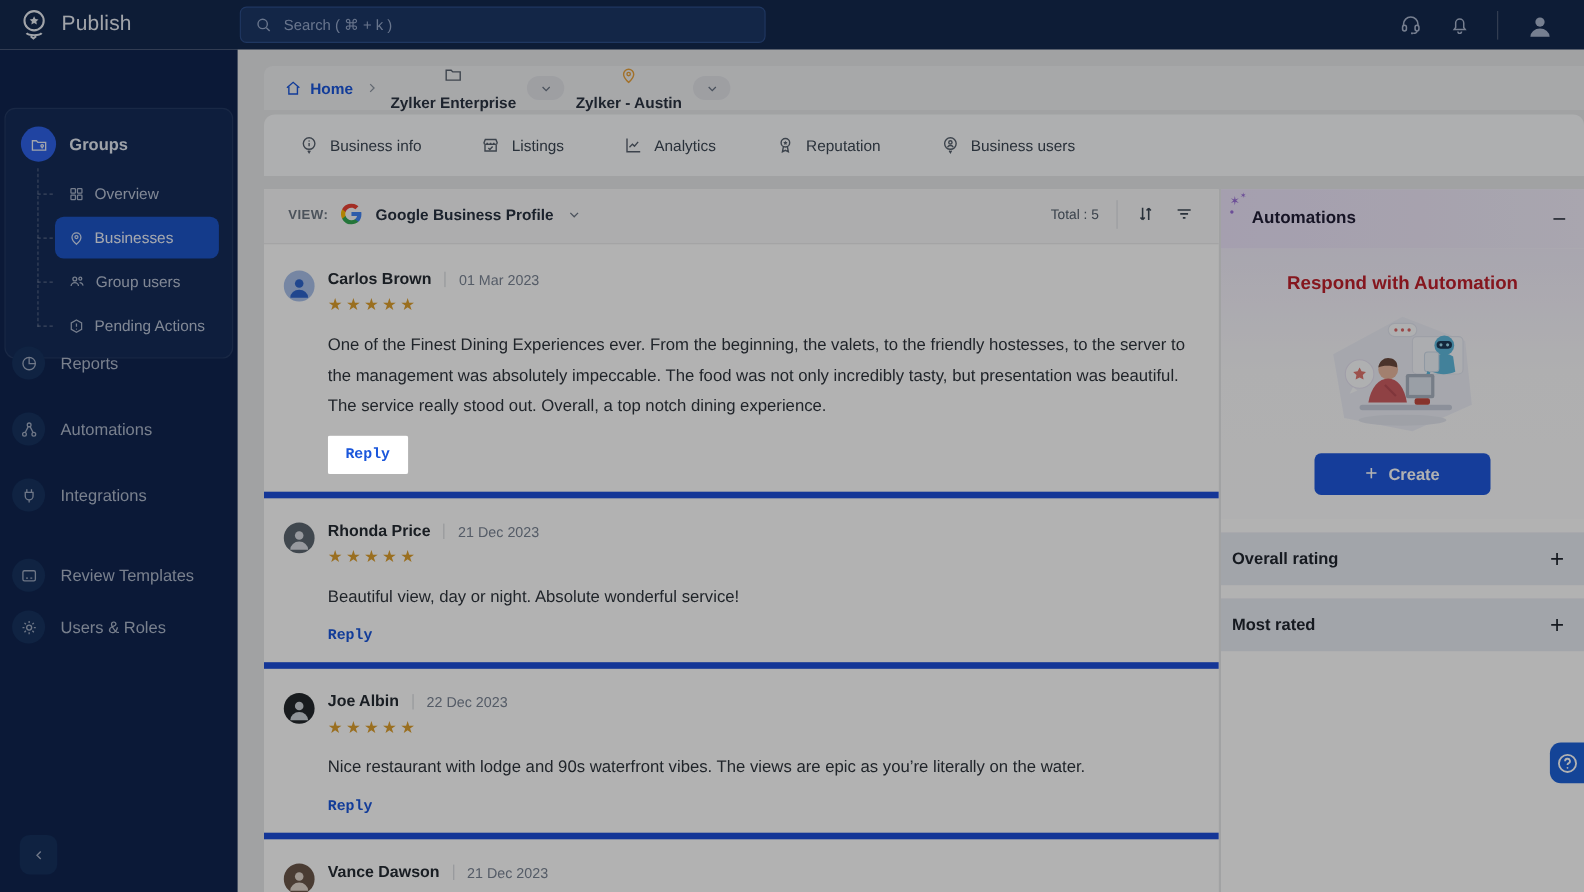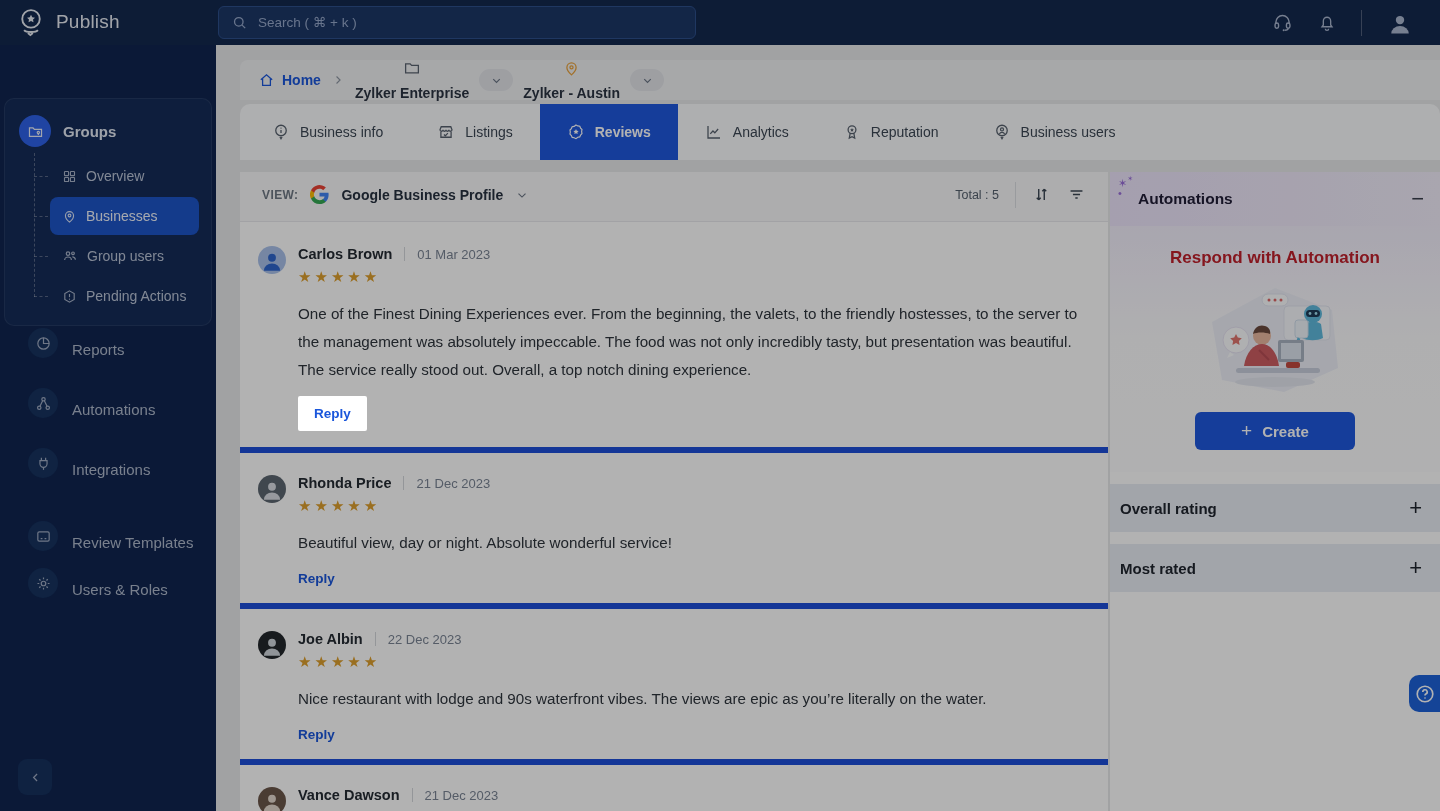--- a/index.html
+++ b/index.html
@@ -24,21 +24,21 @@
   .groups-panel { position:absolute; left:4px; top:13px; width:208px; height:228px; background:#152c58; border:1px solid rgba(255,255,255,.07); border-radius:10px; padding:10px 4px 0 0;margin-top:40px; }
   .groups-head { display:flex; align-items:center; gap:12px; padding:6px 0 8px 14px; }
   .groups-head .bubble { width:32px; height:32px; border-radius:50%; background:#2e62e9; color:#e8edf8; display:flex; align-items:center; justify-content:center; }
   .groups-head .glabel { color:#e2e8f2; font-size:15px; font-weight:700; }
   .tree { position:relative; margin-left:29px; }
   .tree:before { content:""; position:absolute; left:0; top:-4px; bottom:18px; border-left:1px dashed rgba(255,255,255,.28); }
   .tree-item { position:relative; display:flex; align-items:center; gap:9px; height:38px; margin:2px 8px 2px 16px; padding-left:12px; border-radius:8px; color:#b9c3d6; font-size:14px; cursor:pointer; }
   .tree-item:before { content:""; position:absolute; left:-16px; top:50%; width:14px; border-top:1px dashed rgba(255,255,255,.28); }
   .tree-item.selected { background:#1d55c8; color:#eef2fb; }
   .tree-item .ti-icon { color:inherit; opacity:.9; }
-  .side-item { position:absolute; left:0; width:216px; height:56px; display:flex; align-items:flex-end; gap:14px; padding-left:28px; color:#aeb8cb; font-size:15px; cursor:pointer; }
+  .side-item { position:absolute; left:0; width:216px; height:56px; display:flex; align-items:center; gap:14px; padding-left:11px; color:#aeb8cb; font-size:15px; cursor:pointer; }
   .side-item .circ { width:30px; height:30px; border-radius:50%; background:#17335f; display:flex; align-items:center; justify-content:center; color:#9fabc2; }
   .collapse-btn { position:absolute; left:18px; bottom:16px; width:34px; height:36px; border:none; border-radius:9px; background:#16315e; color:#9fabc2; display:flex; align-items:center; justify-content:center; cursor:pointer; }
 
   
   #content { position:absolute; left:216px; top:45px; width:1224px; height:766px; background:#e7e8ea; }
   .breadcrumb { position:absolute; left:24px; top:15px; width:1200px; height:40px; background:#f0f1f3; border-radius:8px 0 0 0; display:flex; align-items:center; gap:10px; padding-left:18px; font-size:14px; color:#2b3442; }
   .bc-home { display:flex; align-items:flex-start; gap:7px; color:#1a56db; font-weight:600; cursor:pointer; }
   .bc-sep { color:#8e97a3; }
   .bc-item { display:flex; align-items:center; gap:8px; cursor:pointer; font-weight:600; color:#2b3442;flex-direction:column; }
   .bc-pill { width:34px; height:22px; border-radius:11px; background:#e2e4e9; border:none; display:flex; align-items:center; justify-content:center; color:#6b7585; cursor:pointer; }
@@ -62,21 +62,21 @@
   .review { border-top:6px solid #1d4ed8; padding:22px 24px 16px 18px; }
   .review:first-child { border-top:none; padding-top:24px; }
   .review-head { display:flex; gap:12px; }
   .avatar { width:28px; height:28px; border-radius:50%; overflow:hidden; flex:0 0 28px; display:flex; align-items:flex-end; justify-content:center; }
   .name-row { display:flex; align-items:center; gap:12px; }
   .rname { font-size:14.5px; font-weight:700; color:#252b33; }
   .vsep { width:1px; height:14px; background:#d4d7dc; }
   .rdate { font-size:13px; color:#7a8494; }
   .stars { margin-top:6px; font-size:15px; letter-spacing:3px; color:#dd9f2e; }
   .rtext { margin:14px 0 0 40px; font-size:15.2px; line-height:28px; color:#2f353d; max-width:795px; }
-  .reply { margin:14px 0 0 40px; background:none; border:none; color:#1a56db; font-weight:700; font-size:13.5px; font-family:Liberation Sans, sans-serif; cursor:pointer; padding:0; }
+  .reply { margin:14px 0 0 40px; background:none; border:none; color:#1a56db; font-weight:700; font-size:13.5px; font-family:Liberation Mono, monospace; cursor:pointer; padding:0; }
   .reply.spotlight { position:relative; z-index:60; background:#ffffff; padding:10px 16px; border-radius:2px; margin-top:12px; }
 
   .right-panel { position:absolute; left:894px; top:127px; width:330px; height:639px; background:#ffffff; }
   .rp-header { position:relative; height:54px; background:linear-gradient(90deg,#ece4fb,#efe9fa 55%,#f2eefb); display:flex; align-items:center; justify-content:space-between; padding:0 16px 0 20px; }
   .sparkles { position:absolute; left:8px; top:2px; color:#9a6fd8; font-size:11px; line-height:10px; }
   .sparkles .sp2 { font-size:7px; vertical-align:6px; }
   .rp-title { font-size:15.5px; font-weight:700; color:#201d36; margin-left:8px; }
   .rp-collapse { background:none; border:none; font-size:22px; color:#3a3f4c; cursor:pointer; line-height:1; }
   .rp-promo { background:linear-gradient(180deg,#f2eefb 0%,#fbfbfd 45%,#fdfdfe 100%); text-align:center; padding:22px 0 22px; }
   .promo-title { font-size:17px; font-weight:700; color:#bf202c; }
@@ -316,29 +316,20 @@
     </div>
     <div class="tab">
       <span class="tab-icon">
         <svg width="18" height="18" viewBox="0 0 24 24" fill="none" stroke="currentColor" stroke-width="1.7">
           <path d="M4 9l1.6-4h12.8L20 9c0 1.2-1 2-2.2 2-1.1 0-2-.8-2-2 0 1.2-.9 2-2 2s-1.8-.8-1.8-2c0 1.2-.9 2-2 2s-2-.8-2-2c0 1.2-.9 2-2 2S4 10.2 4 9z"></path>
           <path d="M5.2 11.5V19h13.6v-7.5"></path>
             <path d="M9.3 15.3l1.8 1.8 3.4-3.6"></path>
         </svg>
       </span>
       <span>Listings</span>
-    </div>
-    <div class="tab selected">
-      <span class="tab-icon">
-        <svg width="18" height="18" viewBox="0 0 24 24" fill="none" stroke="currentColor" stroke-width="1.7">
-          <path d="M12 2.8l2.6 1.4 2.9.5 1.2 2.7 2 2.1-.5 2.9.5 2.9-2 2.1-1.2 2.7-2.9.5L12 22.7l-2.6-1.4-2.9-.5-1.2-2.7-2-2.1.5-2.9-.5-2.9 2-2.1 1.2-2.7 2.9-.5z" transform="scale(.92) translate(1,0)"></path>
-          <path d="M12 8l1.1 2.2 2.4.3-1.7 1.7.4 2.4-2.2-1.1-2.2 1.1.4-2.4-1.7-1.7 2.4-.3z" fill="currentColor" stroke="none"></path>
-        </svg>
-      </span>
-      <span>Reviews</span>
     </div>
     <div class="tab">
       <span class="tab-icon">
         <svg width="18" height="18" viewBox="0 0 24 24" fill="none" stroke="currentColor" stroke-width="1.7">
           <path d="M4 4v16h16"></path>
             <path d="M7 14.5l3.6-3.8 2.5 2.4L17.5 8"></path>
         </svg>
       </span>
       <span>Analytics</span>
     </div>

